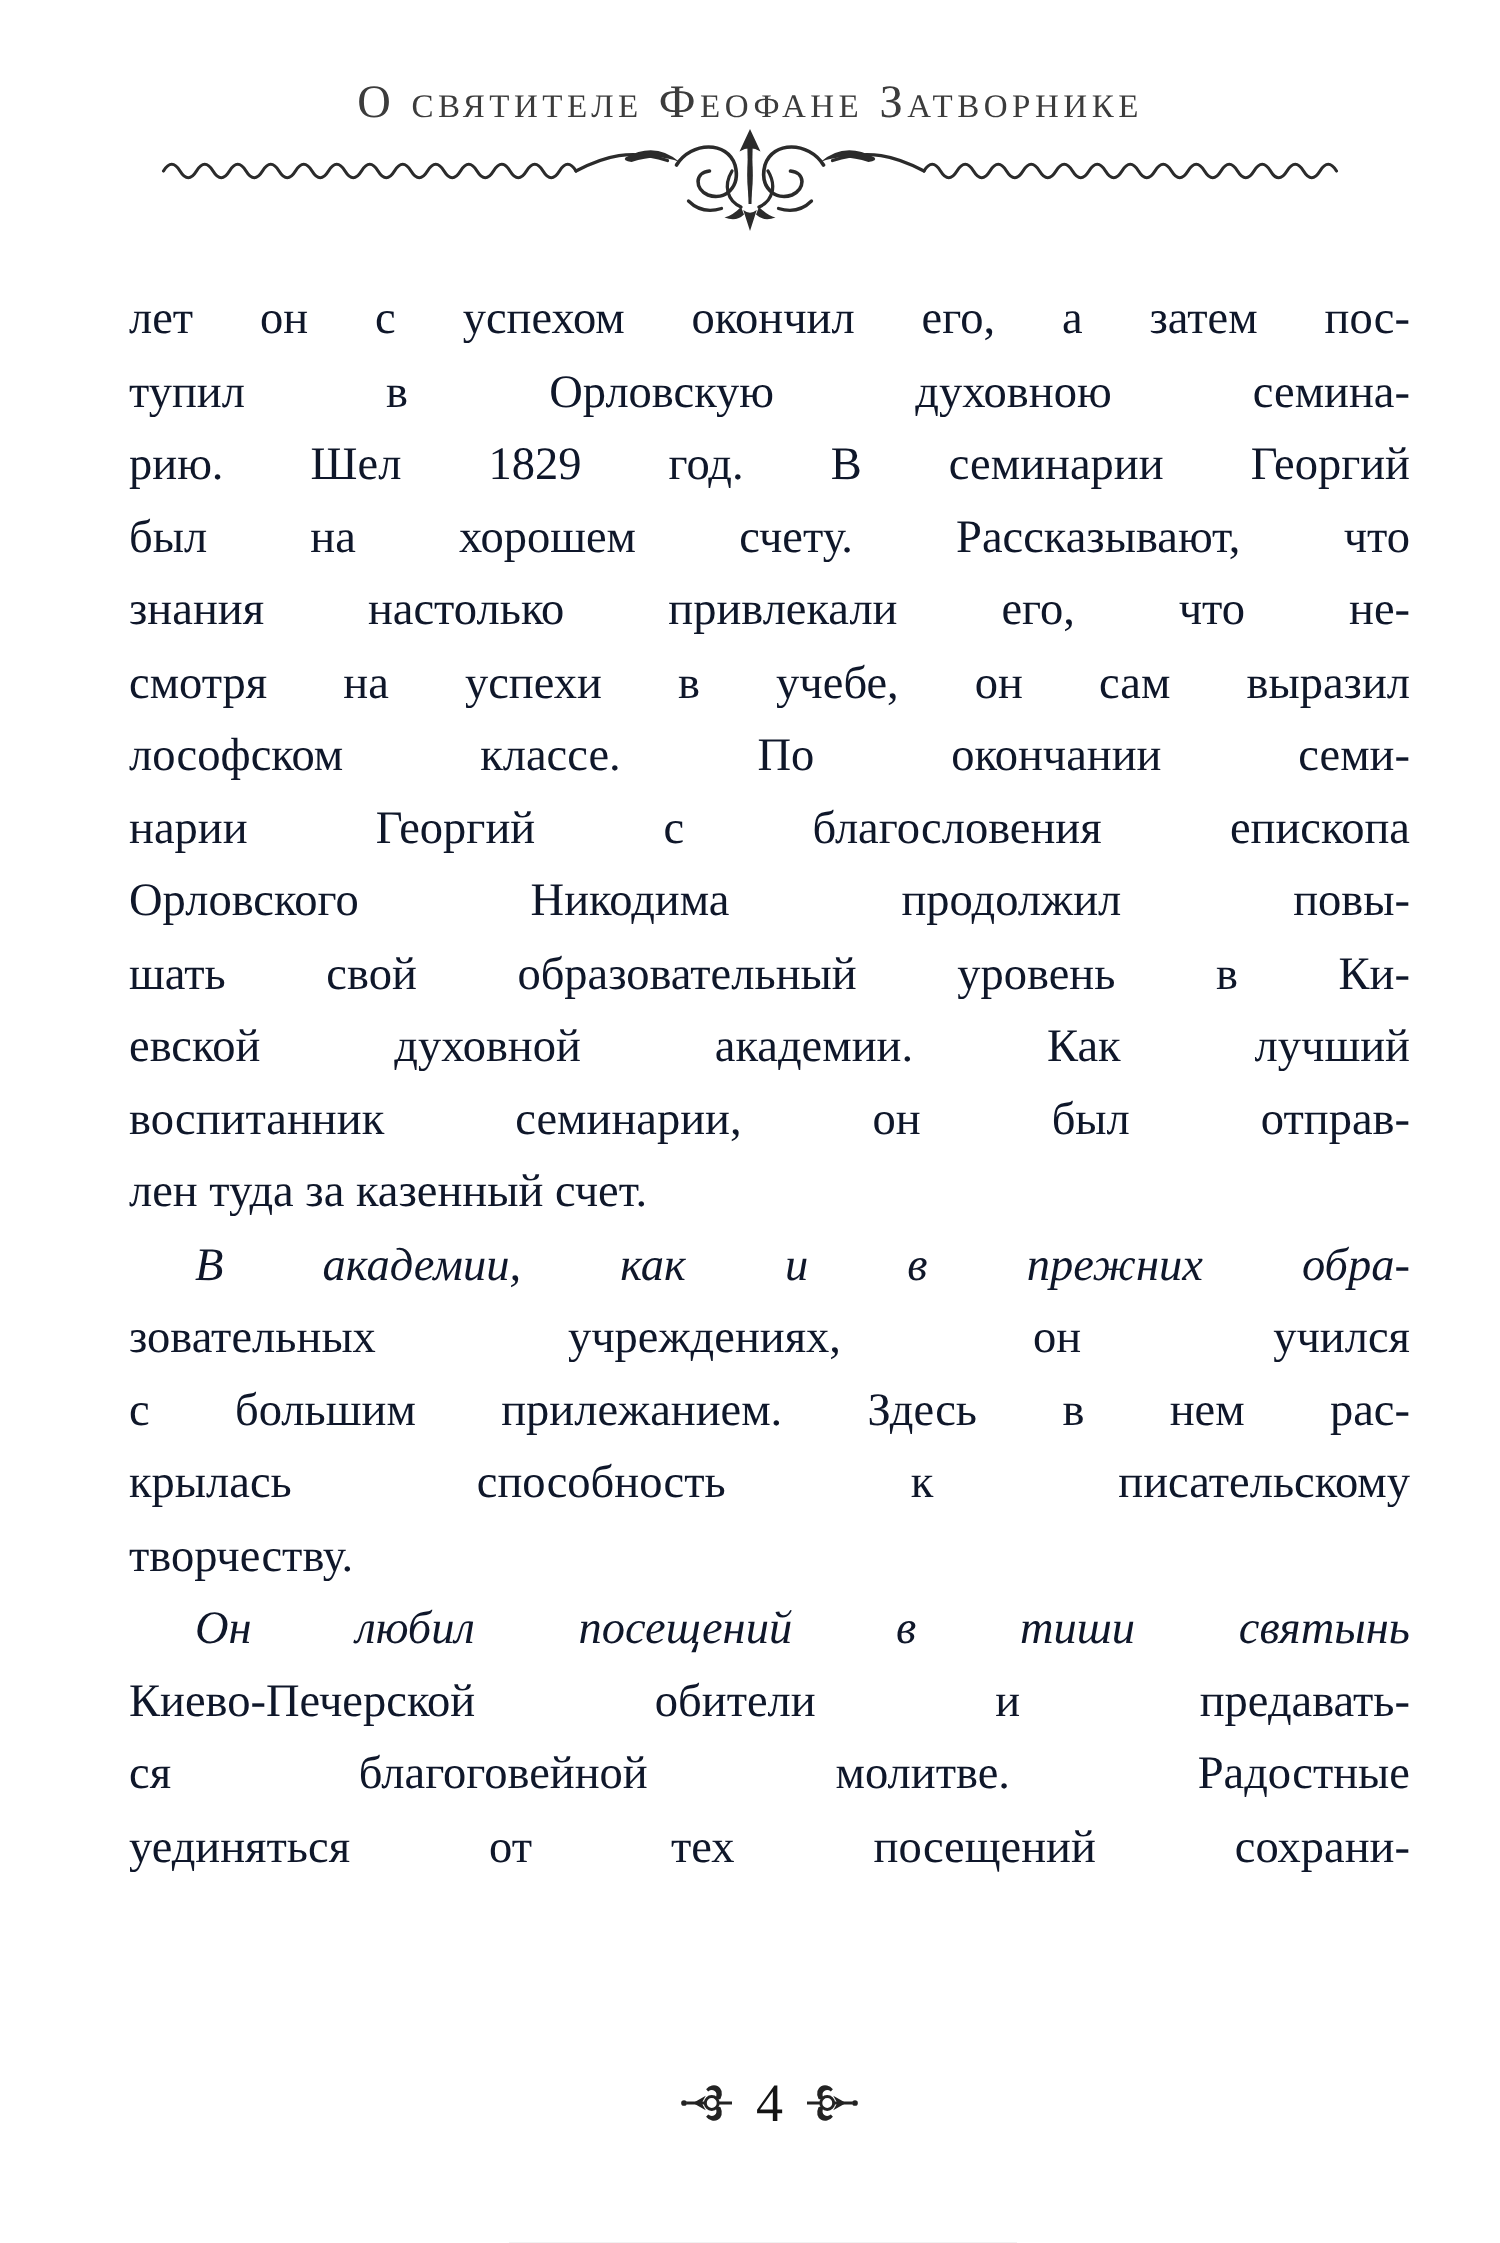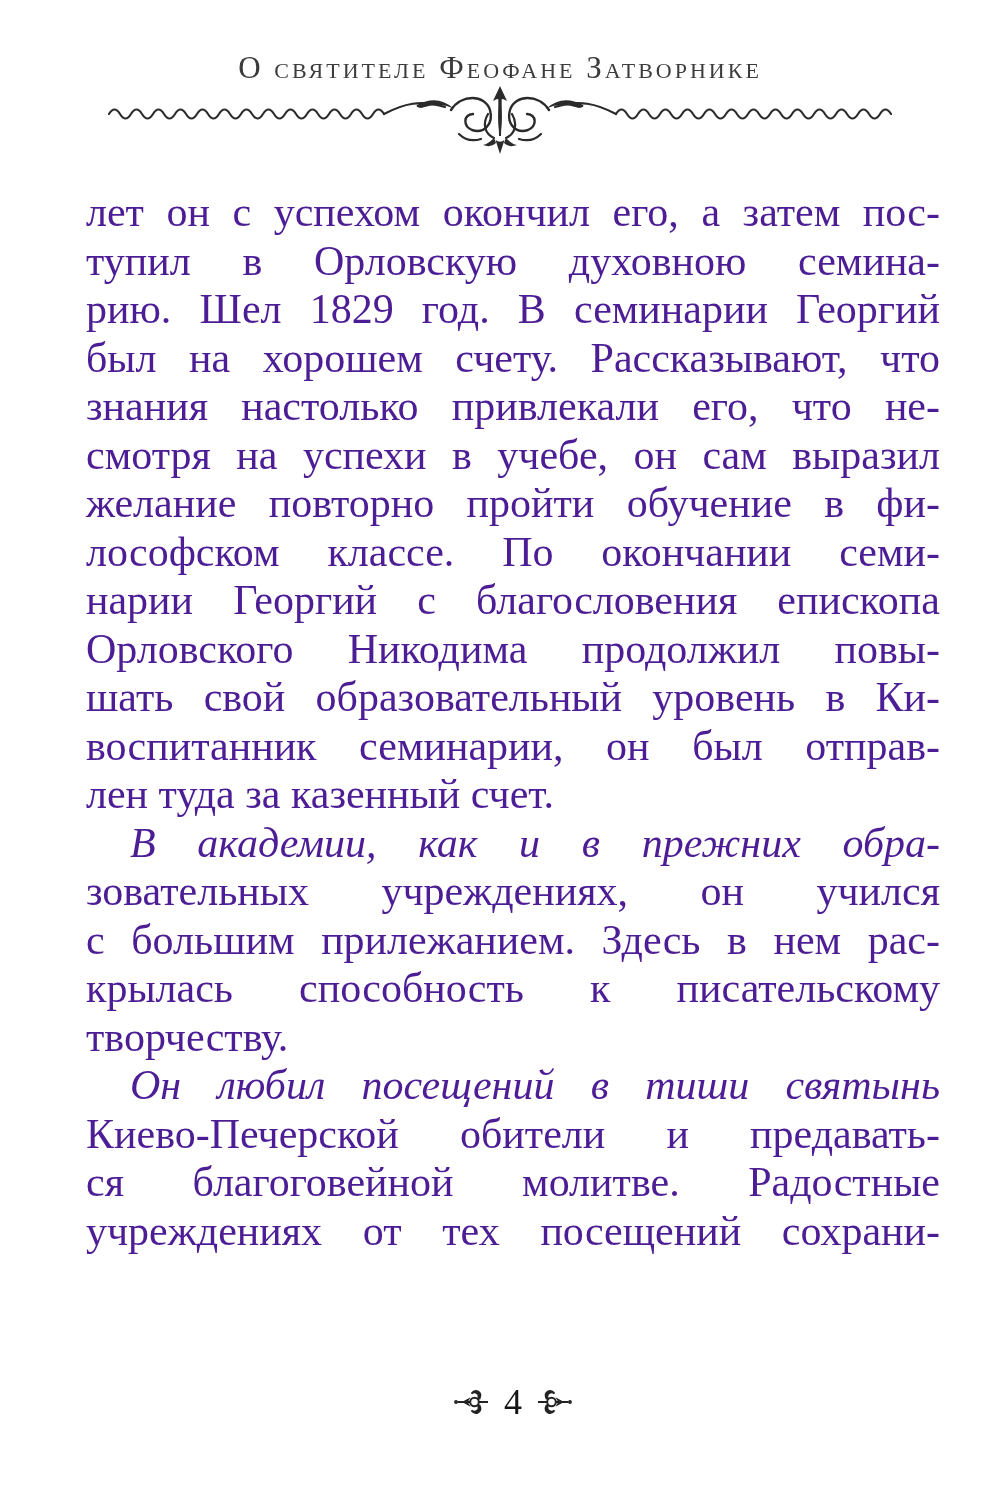--- a/index.html
+++ b/index.html
@@ -17,23 +17,23 @@
     font-variant:small-caps;
     font-size:31px;
     letter-spacing:3px;
     color:#3c3c3c;
   }
   .divider{
     position:absolute;top:84px;left:95px;
   }
   .text-block{
     position:absolute;top:188px;left:86px;width:854px;
-    font-size:42px;
+    font-size:31px;
     line-height:48.5px;
-    color:#4c1d95;
+    color:#0f172a;
   }
   .line{
     text-align:justify;
     text-align-last:justify;
     white-space:nowrap;
   }
   .line.end{
     text-align:center;
     text-align-last:left;
   }
@@ -96,36 +96,36 @@
     </g>
   </svg>
 
   <div class="text-block">
     <div class="line">лет он с успехом окончил его, а затем пос-</div>
     <div class="line">тупил в Орловскую духовною семина-</div>
     <div class="line">рию. Шел 1829 год. В семинарии Георгий</div>
     <div class="line">был на хорошем счету. Рассказывают, что</div>
     <div class="line">знания настолько привлекали его, что не-</div>
     <div class="line">смотря на успехи в учебе, он сам выразил</div>
-    <div class="line">желание повторно пройти обучение в фи-</div>
     <div class="line">лософском классе. По окончании семи-</div>
     <div class="line">нарии Георгий с благословения епископа</div>
     <div class="line">Орловского Никодима продолжил повы-</div>
     <div class="line">шать свой образовательный уровень в Ки-</div>
+    <div class="line">евской духовной академии. Как лучший</div>
     <div class="line">воспитанник семинарии, он был отправ-</div>
     <div class="line end">лен туда за казенный счет.</div>
     <div class="line ind">В академии, как и в прежних обра-</div>
     <div class="line">зовательных учреждениях, он учился</div>
     <div class="line">с большим прилежанием. Здесь в нем рас-</div>
     <div class="line">крылась способность к писательскому</div>
     <div class="line end">творчеству.</div>
     <div class="line ind">Он любил посещений в тиши святынь</div>
     <div class="line">Киево-Печерской обители и предавать-</div>
     <div class="line">ся благоговейной молитве. Радостные</div>
-    <div class="line">учреждениях от тех посещений сохрани-</div>
+    <div class="line">уединяться от тех посещений сохрани-</div>
   </div>
 
   <div class="footer">
     <svg class="flourish" width="40" height="30" viewBox="0 0 40 30">
       <circle cx="3" cy="15" r="1.9" fill="#232323"></circle>
       <path d="M 4.5 15 H 35" fill="none" stroke="#232323" stroke-width="2"></path>
       <path d="M 9 15 L 17.5 10.2 L 14.8 15 L 17.5 19.8 Z" fill="#232323"></path>
       <circle cx="21.5" cy="15" r="4.3" fill="#ffffff" stroke="#232323" stroke-width="2"></circle>
       <path d="M 26.5 11.5 C 29.5 5 22.5 1.5 18.5 6.5 C 22 3.8 27.5 6.5 25 12" fill="none" stroke="#232323" stroke-width="2" stroke-linecap="round"></path>
       <path d="M 26.5 18.5 C 29.5 25 22.5 28.5 18.5 23.5 C 22 26.2 27.5 23.5 25 18" fill="none" stroke="#232323" stroke-width="2" stroke-linecap="round"></path>

